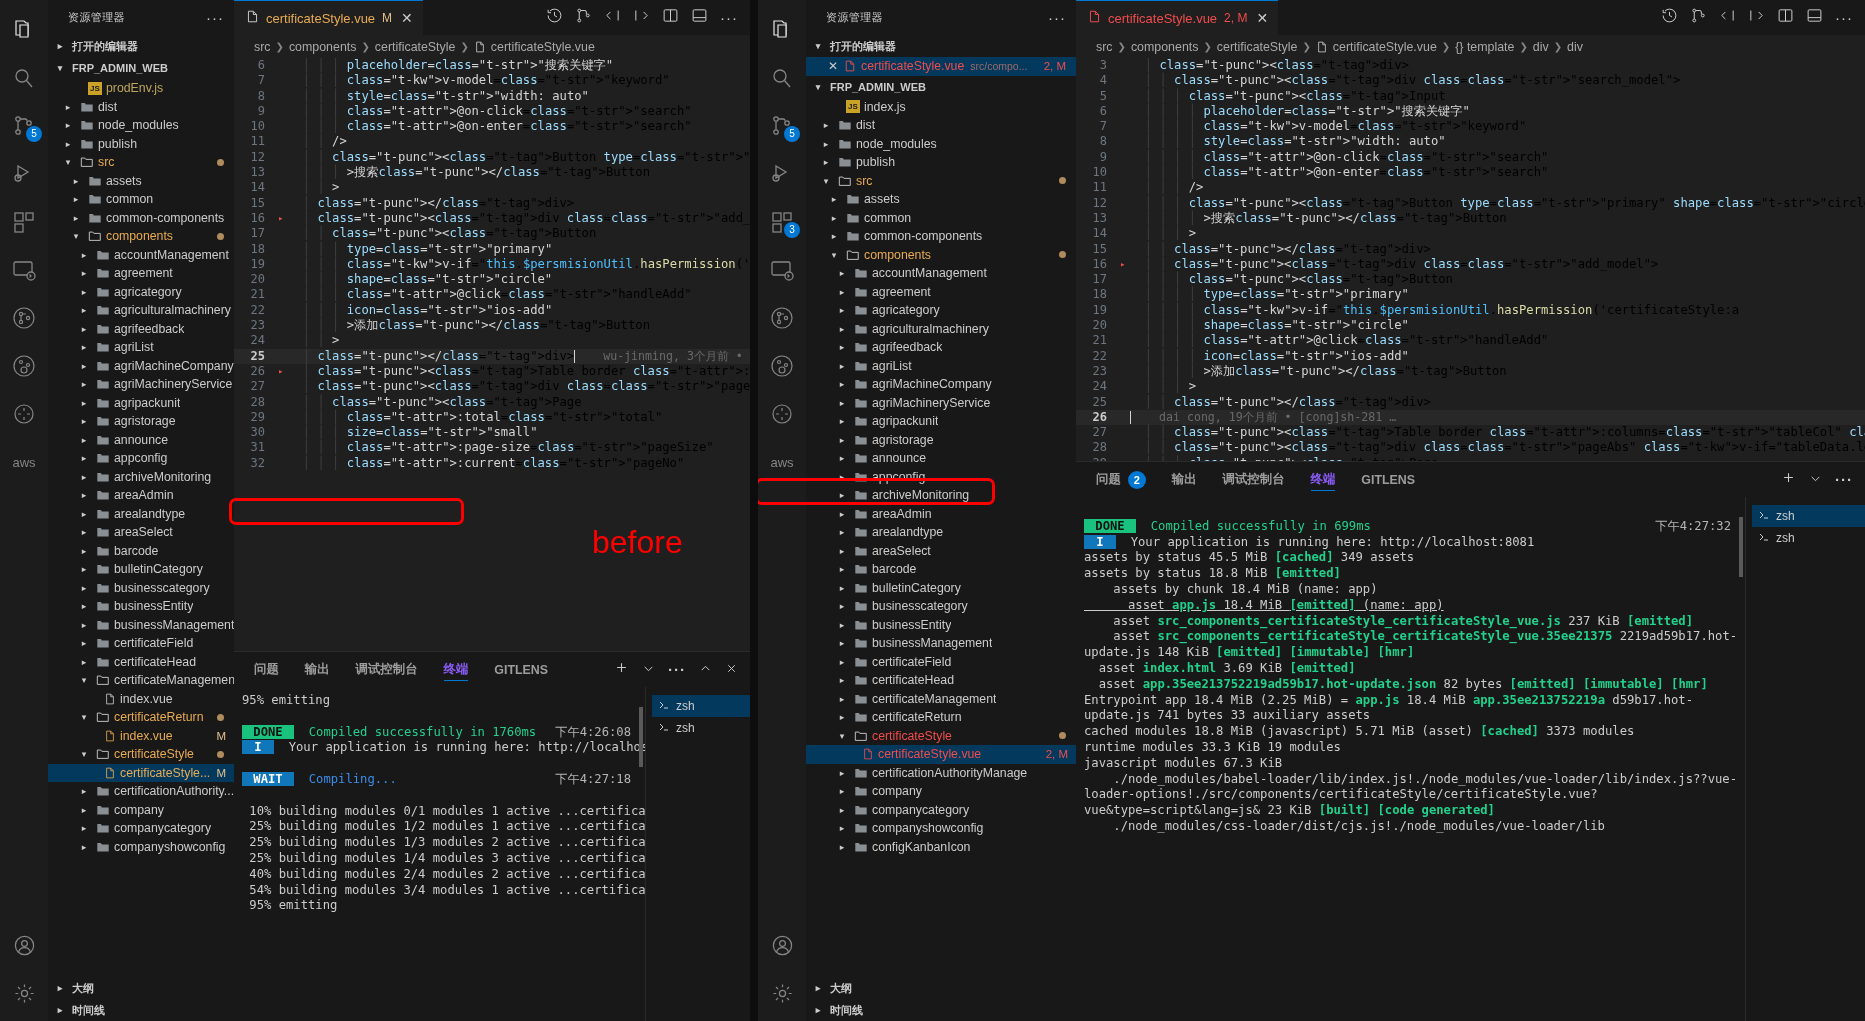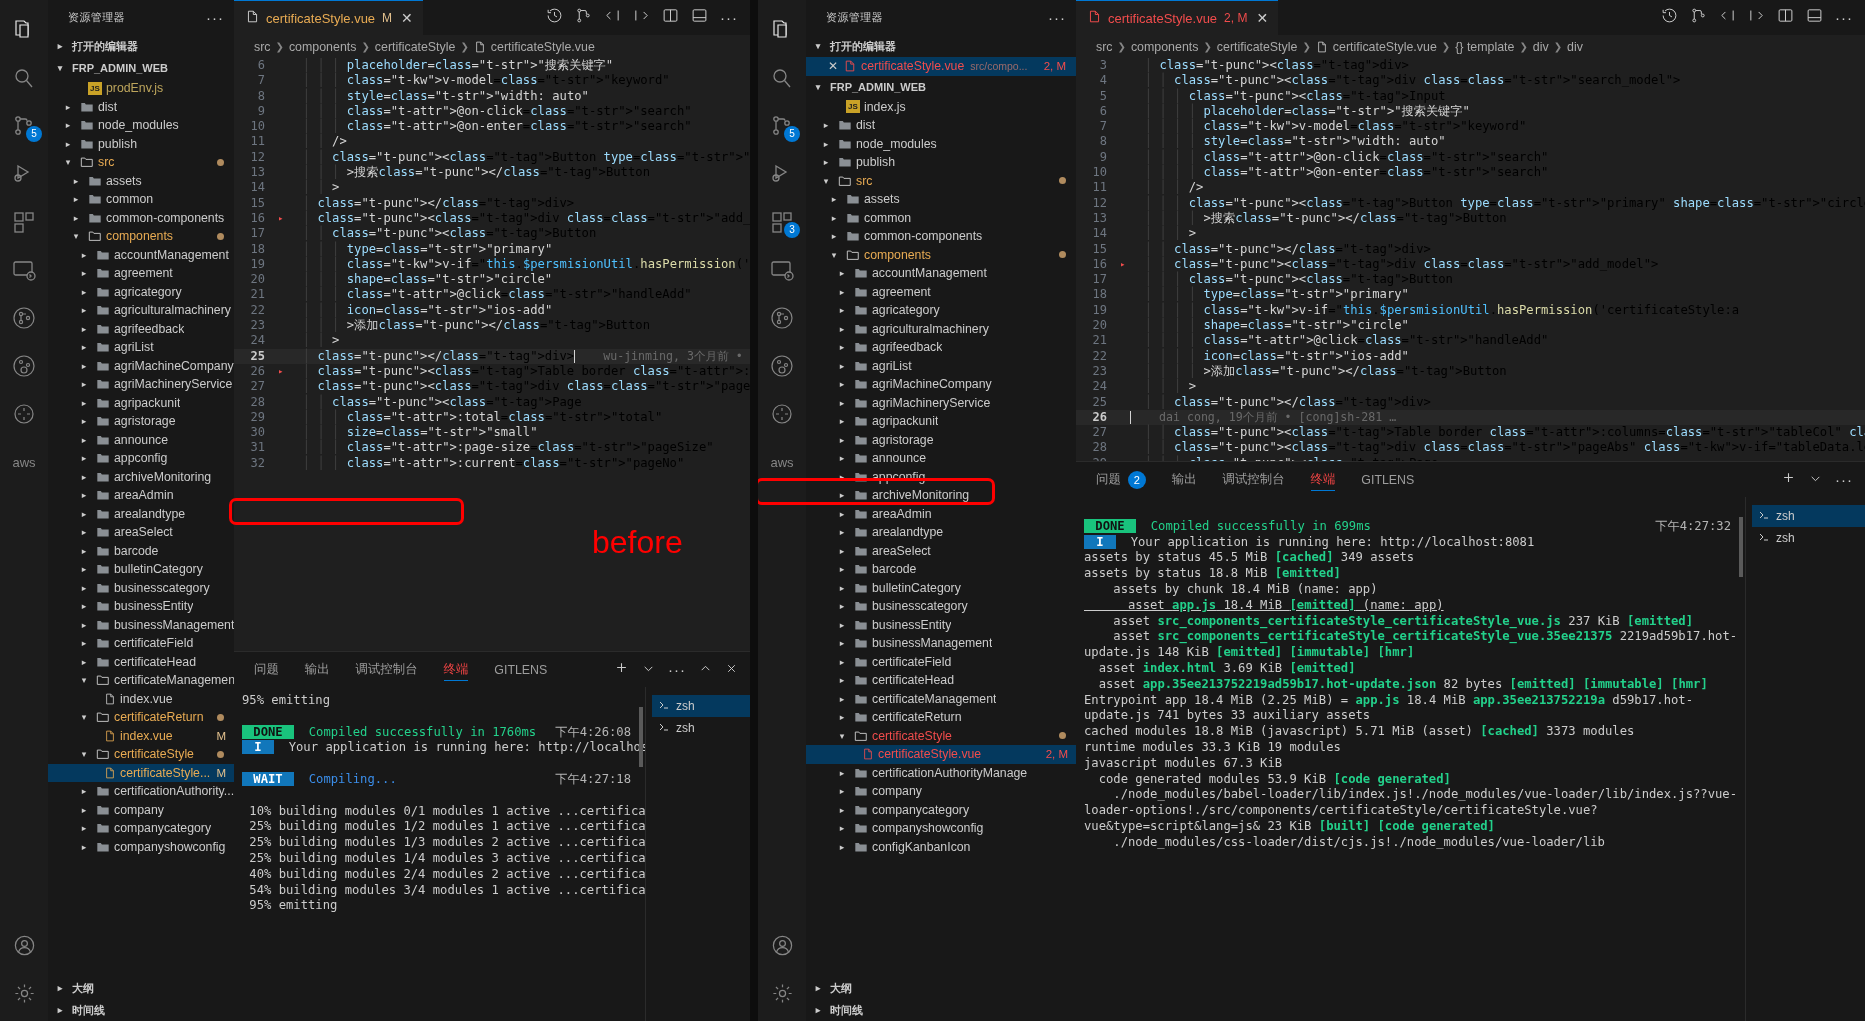--- a/index.html
+++ b/index.html
@@ -103,23 +103,23 @@
   .t-attr { color: #9cdcfe; }
   .t-fn { color: #dcdcaa; text-align: center; }
   .t-var { color: #4fc1ff; }
   .t-txt { color: #d4d4d4; }
   .t-blame { color: #6a6a6a; font-style: normal; }
   .caret { display: inline-block; width: 1px; height: 13px; background: #d4d4d4; vertical-align: middle; }
 
   
   .panel { height: 370px; flex: 0 0 370px; background: #181818; display: flex; flex-direction: column; border-top: 1px solid #2b2b2b; }
   .panel.right-p { height: 560px; flex: 0 0 560px; }
-  .panel-tabs { height: 35px; display: flex; align-items: center; padding-left: 20px; gap: 26px; position: relative; }
+  .panel-tabs { height: 35px; display: flex; align-items: center; padding-left: 20px; gap: 26px; position: relative; font-weight: bold; }
   .ptab { color: #9d9d9d; font-size: 12.4px; position: relative; display: flex; align-items: center; gap: 7px; height: 35px; }
-  .ptab.active { color: #ef4444; }
+  .ptab.active { color: #8b5cf6; }
   .ptab.active::after { content: ""; position: absolute; left: 0; right: 0; bottom: 6px; height: 1px; background: #0078d4; }
   .ptab .cnt { background: #0078d4; color: #fff; border-radius: 9px; min-width: 18px; height: 18px;
                font-size: 11px; line-height: 18px; text-align: center; padding: 0 5px; }
   .panel-actions { margin-left: auto; display: flex; align-items: center; gap: 13px; padding-right: 12px; color: #cccccc; }
   .panel-body { flex: 1; display: flex; min-height: 0; }
   .term {
     flex: 1; min-width: 0; padding: 6px 0 0 8px; overflow: hidden; position: relative;
     font-family: "DejaVu Sans Mono", monospace; font-size: 12.2px; line-height: 15.8px; color: #cccccc;
   }
   .tline { white-space: pre; height: 15.8px; }
@@ -1608,21 +1608,20 @@
               <div class="tline" style="position: relative;"><span>    assets by chunk 18.4 MiB (name: app)</span></div>
               <div class="tline" style="position: relative; text-decoration: underline;"><span>      asset <span class="g-bold-green">app.js</span> 18.4 MiB <span class="g-bold-green">[emitted]</span> (name: app)</span></div>
               <div class="tline wrap" style="position: relative;"><span>    asset <span class="g-bold-green">src_components_certificateStyle_certificateStyle_vue.js</span> 237 KiB <span class="g-bold-green">[emitted]</span></span></div>
               <div class="tline wrap" style="position: relative;"><span>    asset <span class="g-bold-green">src_components_certificateStyle_certificateStyle_vue.35ee21375</span> 2219ad59b17.hot-update.js 148 KiB <span class="g-bold-green">[emitted]</span> <span class="g-bold-green">[immutable]</span> <span class="g-bold-green">[hmr]</span></span></div>
               <div class="tline" style="position: relative;"><span>  asset <span class="g-bold-green">index.html</span> 3.69 KiB <span class="g-bold-green">[emitted]</span></span></div>
               <div class="tline wrap" style="position: relative;"><span>  asset <span class="g-bold-green">app.35ee213752219ad59b17.hot-update.json</span> 82 bytes <span class="g-bold-green">[emitted]</span> <span class="g-bold-green">[immutable]</span> <span class="g-bold-green">[hmr]</span></span></div>
               <div class="tline wrap" style="position: relative;"><span>Entrypoint app 18.4 MiB (2.25 MiB) = <span class="g-bold-green">app.js</span> 18.4 MiB <span class="g-bold-green">app.35ee213752219a</span> d59b17.hot-update.js 741 bytes 33 auxiliary assets</span></div>
               <div class="tline wrap" style="position: relative;"><span>cached modules 18.8 MiB (javascript) 5.71 MiB (asset) <span class="g-bold-green">[cached]</span> 3373 modules</span></div>
               <div class="tline" style="position: relative;"><span>runtime modules 33.3 KiB 19 modules</span></div>
               <div class="tline" style="position: relative;"><span>javascript modules 67.3 KiB</span></div>
-              <div class="tline" style="position: relative;"><span>  code generated modules 53.9 KiB <span class="g-bold-green">[code generated]</span></span></div>
               <div class="tline wrap" style="position: relative;"><span>    ./node_modules/babel-loader/lib/index.js!./node_modules/vue-loader/lib/index.js??vue-loader-options!./src/components/certificateStyle/certificateStyle.vue?vue&amp;type=script&amp;lang=js&amp; 23 KiB <span class="g-bold-green">[built]</span> <span class="g-bold-green">[code generated]</span></span></div>
               <div class="tline" style="position: relative;"><span>    ./node_modules/css-loader/dist/cjs.js!./node_modules/vue-loader/lib</span></div>
               <div class="tscroll" style="top: 20px; height: 60px;"></div>
             </div>
           <div class="termlist r" id="tlist-right">
               <div class="titem sel">
                 <span><svg width="12" height="12" viewBox="0 0 24 24" fill="none" stroke="#cccccc" stroke-width="2">
                     <path d="M4 6l6 6-6 6M12 18h8"></path>
                   </svg></span>
                 <span>zsh</span>

